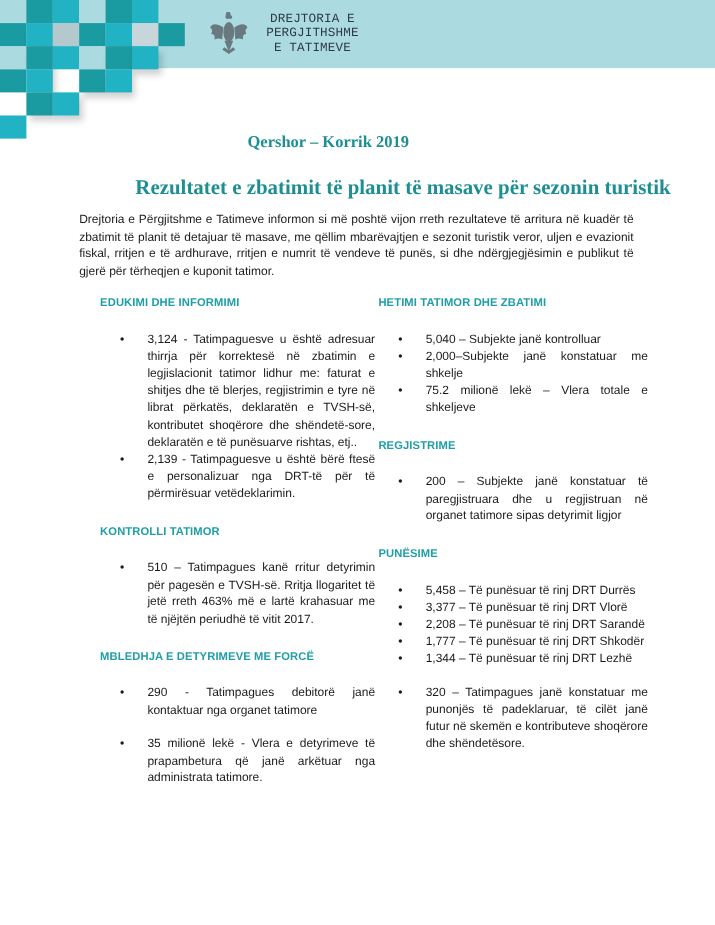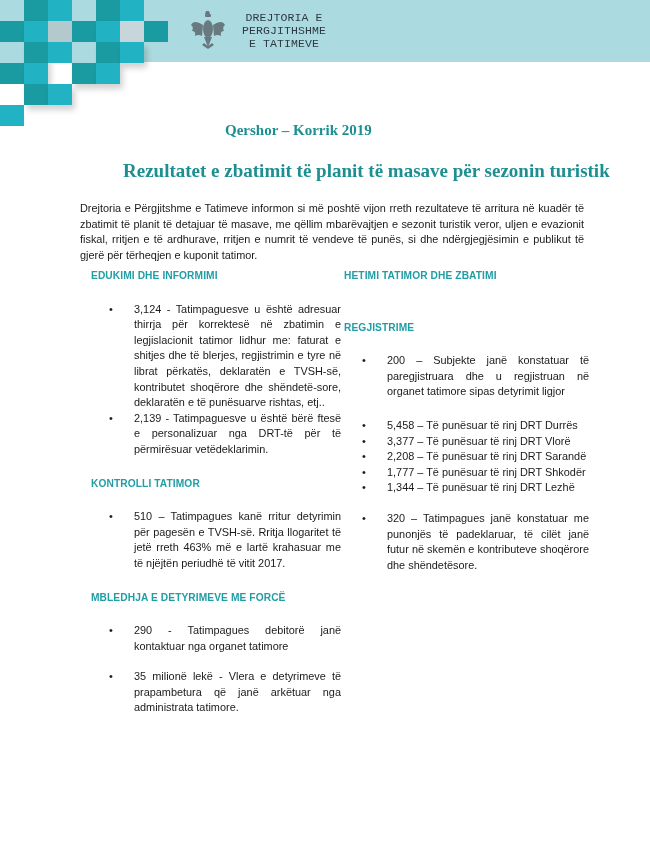--- a/index.html
+++ b/index.html
@@ -83,21 +83,21 @@
     <div>DREJTORIA  E</div>
     <div>PERGJITHSHME</div>
     <div>E TATIMEVE</div>
   </div>
 </div>
 
 <div class="period">Qershor – Korrik 2019</div>
 
 <div class="title">Rezultatet e zbatimit të planit të masave për sezonin turistik</div>
 
-<p class="intro" style="margin:8px">Drejtoria e Përgjitshme e Tatimeve informon si më poshtë vijon rreth rezultateve të arritura në kuadër të zbatimit të planit të detajuar të masave, me qëllim mbarëvajtjen e sezonit turistik veror, uljen e evazionit fiskal, rritjen e të ardhurave, rritjen e numrit të vendeve të punës, si dhe ndërgjegjësimin e publikut të gjerë për tërheqjen e kuponit tatimor.</p>
+<p class="intro" style="margin:0">Drejtoria e Përgjitshme e Tatimeve informon si më poshtë vijon rreth rezultateve të arritura në kuadër të zbatimit të planit të detajuar të masave, me qëllim mbarëvajtjen e sezonit turistik veror, uljen e evazionit fiskal, rritjen e të ardhurave, rritjen e numrit të vendeve të punës, si dhe ndërgjegjësimin e publikut të gjerë për tërheqjen e kuponit tatimor.</p>
 
 <div class="col left">
   <div class="sec-h">EDUKIMI DHE INFORMIMI</div>
   <ul>
     <li>3,124 - Tatimpaguesve u është adresuar thirrja për korrektesë në zbatimin e legjislacionit tatimor lidhur me: faturat e shitjes dhe të blerjes, regjistrimin e tyre në librat përkatës, deklaratën e TVSH-së, kontributet shoqërore dhe shëndetë-sore, deklaratën e të punësuarve rishtas, etj..</li>
     <li>2,139 - Tatimpaguesve u është bërë ftesë e personalizuar nga DRT-të për të përmirësuar vetëdeklarimin.</li>
   </ul>
   <div class="gap-sec"></div>
   <div class="sec-h">KONTROLLI TATIMOR</div>
   <ul>
@@ -107,26 +107,32 @@
   <div class="sec-h">MBLEDHJA E DETYRIMEVE ME FORCË</div>
   <ul>
     <li>290 - Tatimpagues debitorë janë kontaktuar nga organet tatimore</li>
     <div class="gap-item"></div>
     <li>35 milionë lekë - Vlera e detyrimeve të prapambetura që janë arkëtuar nga administrata tatimore.</li>
   </ul>
 </div>
 
 <div class="col right">
   <div class="sec-h">HETIMI TATIMOR DHE ZBATIMI</div>
+  <ul>
+    <li>5,040 – Subjekte janë kontrolluar</li>
+    <li>2,000–Subjekte janë konstatuar me shkelje</li>
+    <li>75.2 milionë lekë – Vlera totale e shkeljeve</li>
+  </ul>
   <div class="gap-sec"></div>
   <div class="sec-h">REGJISTRIME</div>
   <ul>
     <li>200 – Subjekte janë konstatuar të paregjistruara dhe u regjistruan në organet tatimore sipas detyrimit ligjor</li>
   </ul>
   <div class="gap-sec"></div>
+  <div class="sec-h">PUNËSIME</div>
   <ul>
     <li>5,458 – Të punësuar të rinj DRT Durrës</li>
     <li>3,377 – Të punësuar të rinj DRT Vlorë</li>
     <li>2,208 – Të punësuar të rinj DRT Sarandë</li>
     <li>1,777 – Të punësuar të rinj DRT Shkodër</li>
     <li>1,344 – Të punësuar të rinj DRT Lezhë</li>
     <div class="gap-item"></div>
     <li>320 – Tatimpagues janë konstatuar me punonjës të padeklaruar, të cilët janë futur në skemën e kontributeve shoqërore dhe shëndetësore.</li>
   </ul>
 </div>

